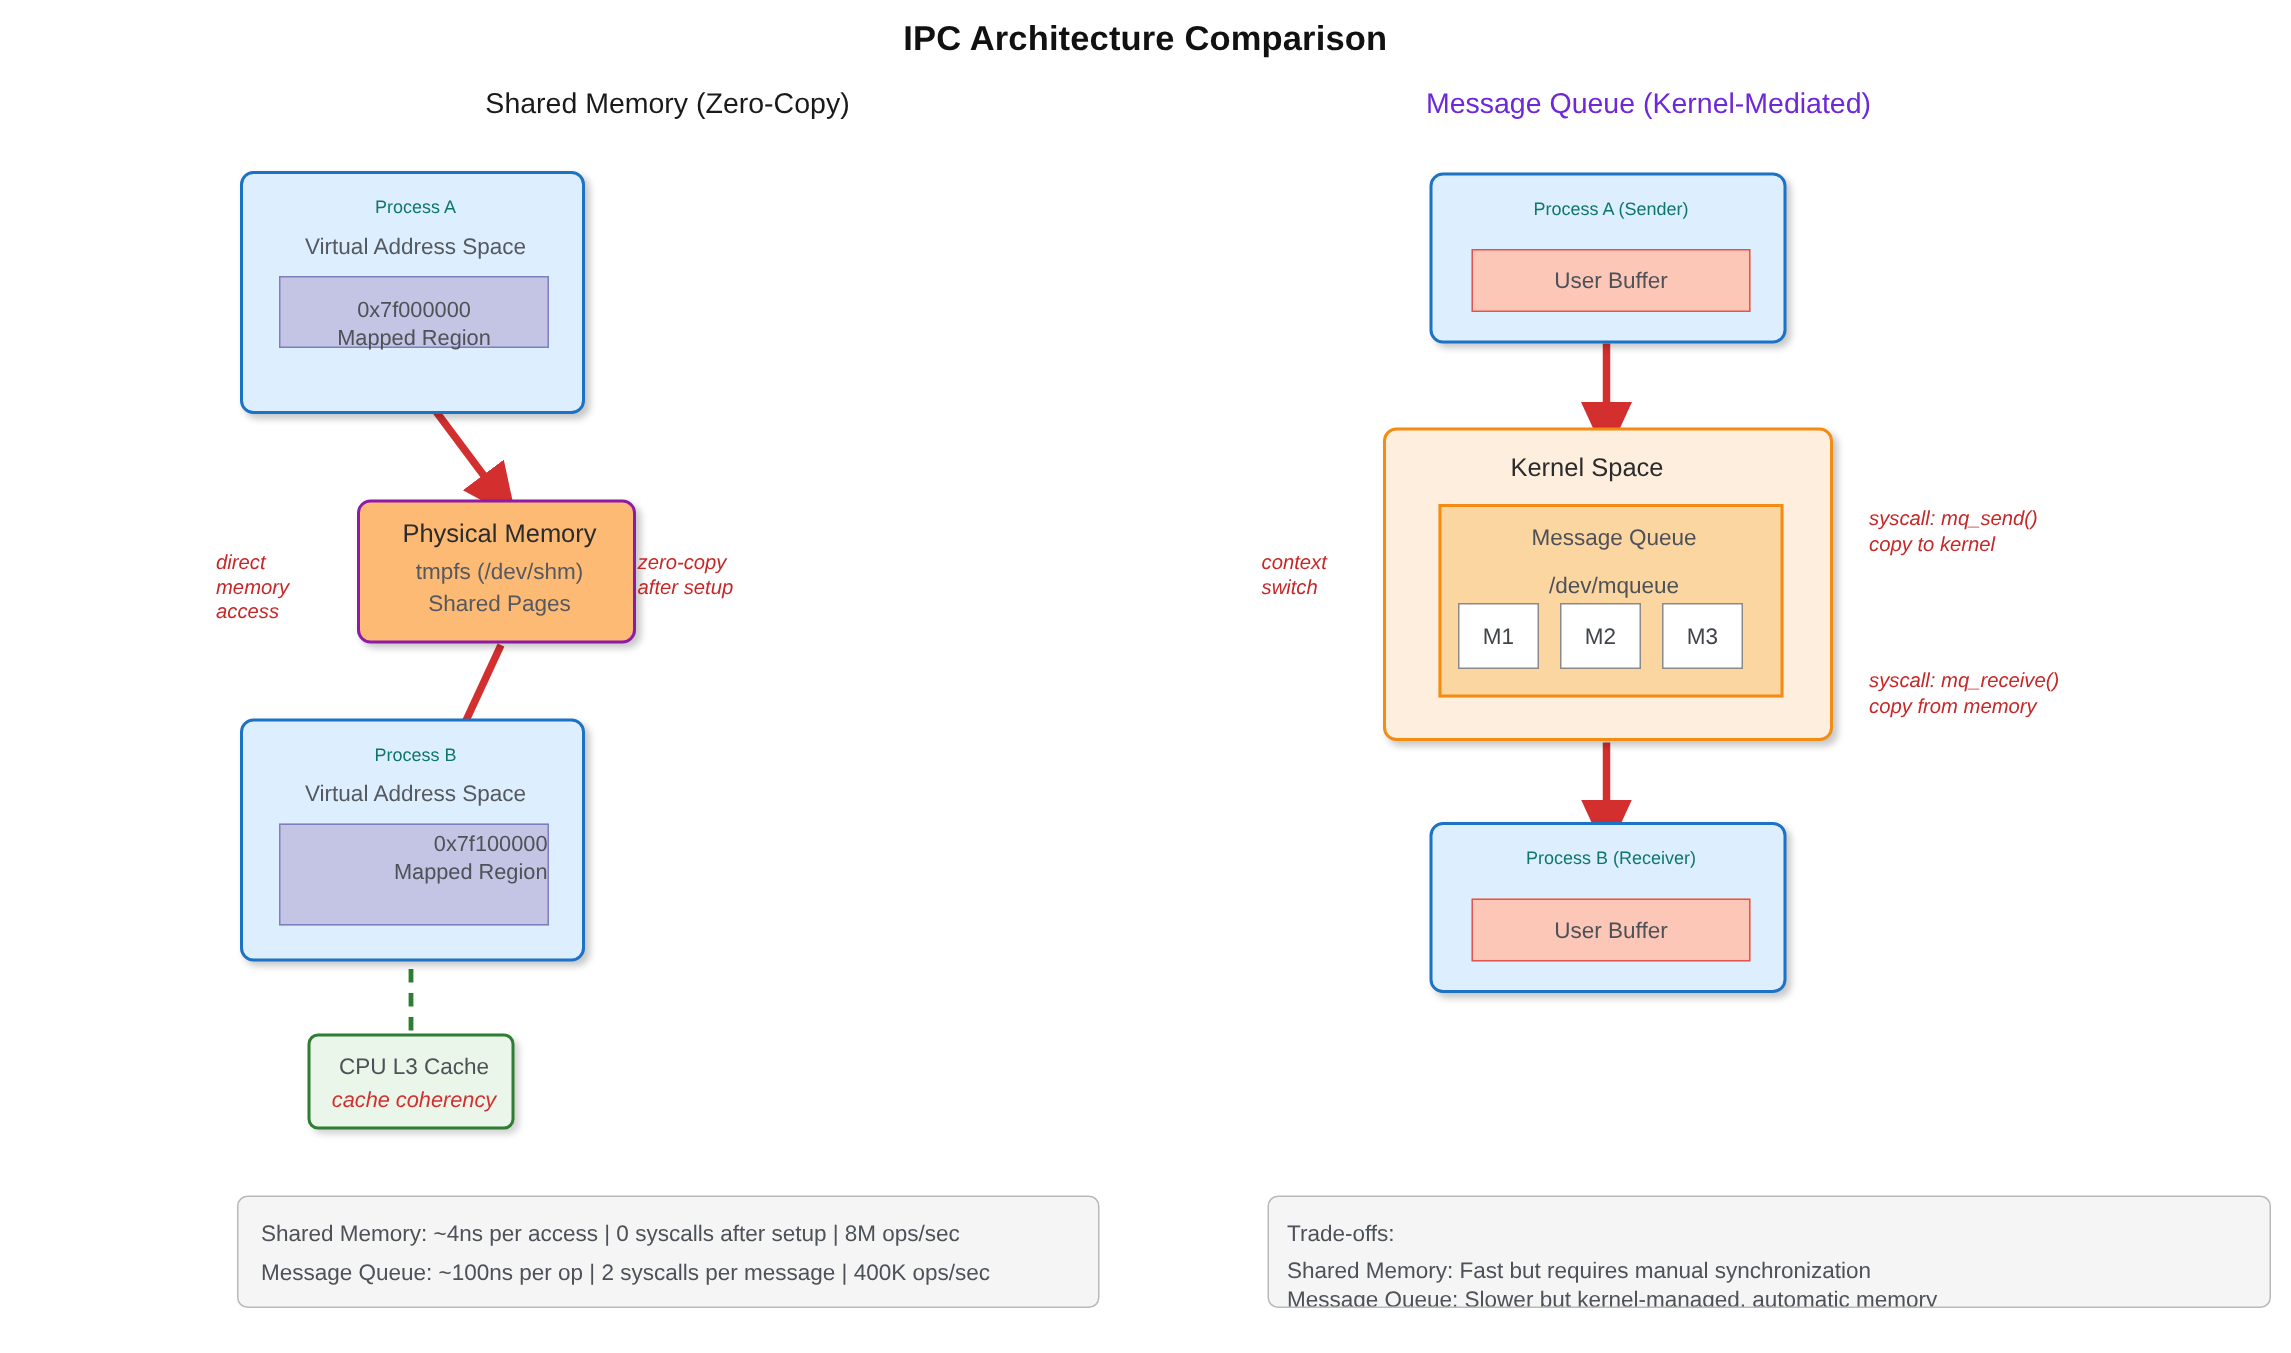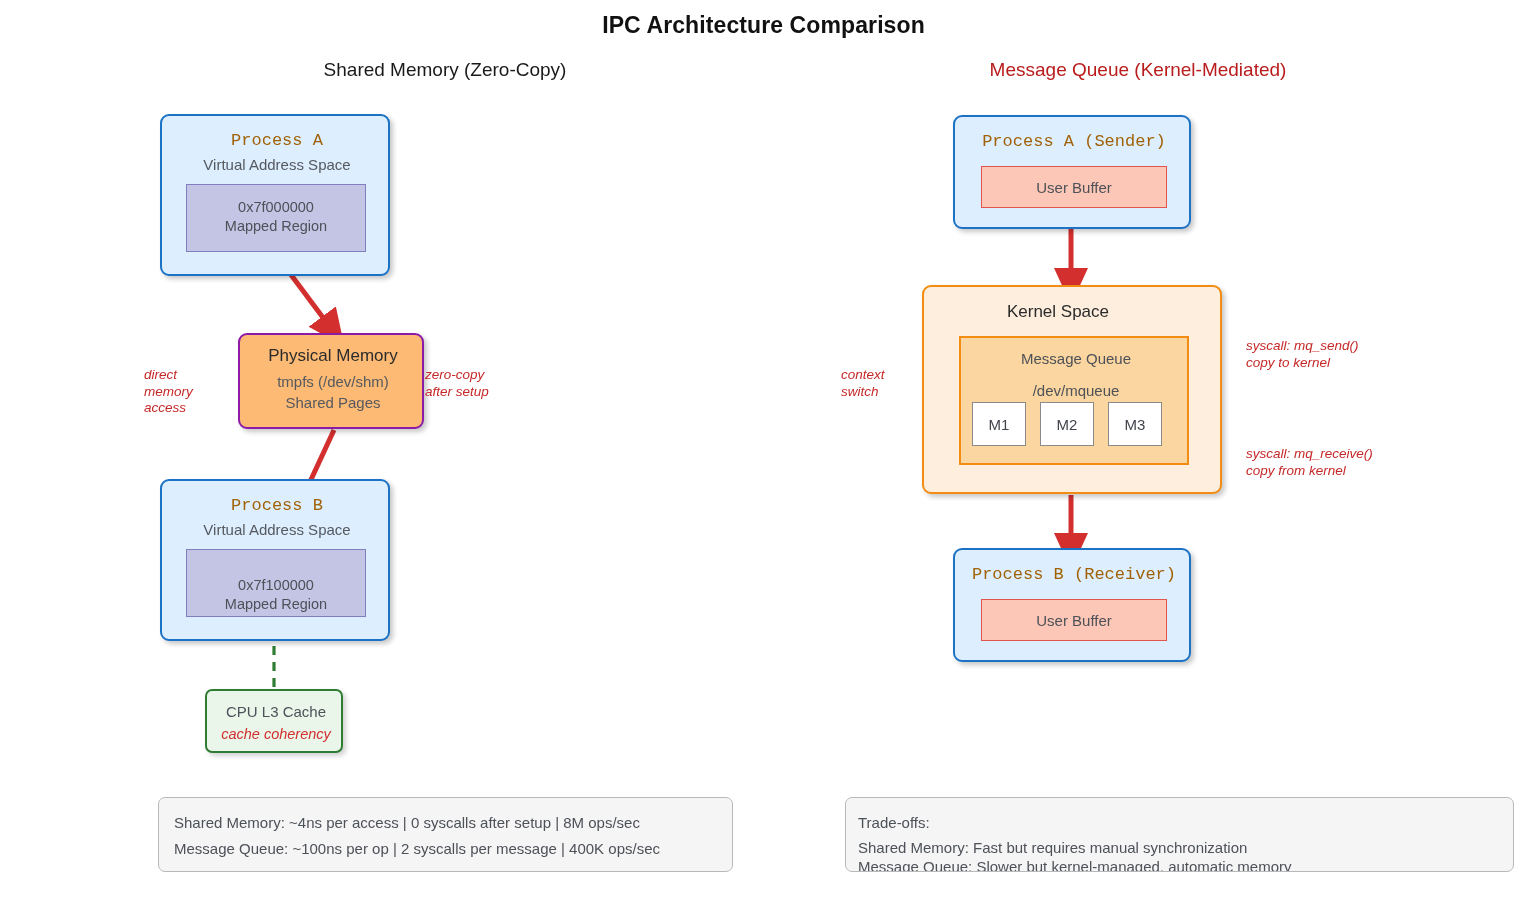--- a/index.html
+++ b/index.html
@@ -31,24 +31,24 @@
     color: #111111;
     letter-spacing: .1px;
   }
   #left-title {
     left: 160px; top: 59px; width: 570px;
     text-align: center;
     font-size: 19px;
     color: #1a1a1a;
   }
   #right-title {
-    left: 853px; top: 59px; width: 570px;
+    left: 814px; top: 59px; width: 570px;
     text-align: center;
     font-size: 19px;
-    color: #b91c1c;
+    color: #6d28d9;
   }
 
   
   .node {
     box-sizing: border-box;
     box-shadow: 3px 3px 5px rgba(0,0,0,0.22);
   }
   .node-title {
     text-align: center;
     color: #333333;
@@ -56,21 +56,21 @@
   .node-sub {
     text-align: center;
     color: #555a60;
   }
 
   .proc-box {
     background: #ddeeff;
     border: 2.5px solid #1c72c4;
     border-radius: 9px;
   }
-  .proc-box .node-title { font-size: 17px; color: #a16207; font-family: Liberation Mono, monospace; }
+  .proc-box .node-title { font-size: 12px; color: #0f766e; }
   .proc-box .node-sub   { font-size: 15px; color: #55595f; }
 
   .mapped-box {
     background: #c4c4e4;
     border: 1.5px solid #7f7fbf;
     text-align: center;
     color: #4d5158;
     font-size: 14.5px;
     line-height: 19px;
     box-sizing: border-box;
@@ -192,36 +192,36 @@
     <line x1="274" y1="614" x2="274" y2="690" stroke="#2f7d32" stroke-width="3.2" stroke-dasharray="9 7"></line>
 
     <line x1="1071" y1="229" x2="1071" y2="281" stroke="#d32f2f" stroke-width="5" marker-end="url(#arrowRed)"></line>
 
     <line x1="1071" y1="495" x2="1071" y2="546" stroke="#d32f2f" stroke-width="5" marker-end="url(#arrowRed)"></line>
   </svg>
 
   <div class="abs node proc-box" style="left:160px; top:114px; width:230px; height:162px;">
     <div class="node-title abs" style="left:0; top:15px; width:230px;">Process A</div>
     <div class="node-sub abs" style="left:0; top:40px; width:230px;">Virtual Address Space</div>
-    <div class="mapped-box abs" style="left:24px; top:68px; width:180px; height:68px; padding-top:13px;">
+    <div class="mapped-box abs" style="left:24px; top:68px; width:180px; height:48px; padding-top:13px;">
       <div>0x7f000000</div>
       <div>Mapped Region</div>
     </div>
   </div>
 
   <div class="abs node phys-box" style="left:238px; top:333px; width:186px; height:96px;">
     <div class="node-title abs" style="left:0; top:11px; width:186px;">Physical Memory</div>
     <div class="node-sub abs" style="left:0; top:36px; width:186px;">tmpfs (/dev/shm)</div>
     <div class="node-sub abs" style="left:0; top:57px; width:186px;">Shared Pages</div>
   </div>
 
   <div class="abs node proc-box" style="left:160px; top:479px; width:230px; height:162px;">
     <div class="node-title abs" style="left:0; top:15px; width:230px;">Process B</div>
     <div class="node-sub abs" style="left:0; top:40px; width:230px;">Virtual Address Space</div>
-    <div class="mapped-box abs" style="left:24px; top:68px; width:180px; height:68px; padding-top:26px;">
+    <div class="mapped-box abs" style="left:24px; top:68px; width:180px; height:68px; padding-top:4px;text-align:right;">
       <div>0x7f100000</div>
       <div>Mapped Region</div>
     </div>
   </div>
 
   <div class="abs cache-box" style="left:205px; top:689px; width:138px; height:64px;">
     <div class="cache-title abs" style="left:0; top:12px; width:138px;">CPU L3 Cache</div>
     <div class="cache-note abs" style="left:0; top:35px; width:138px;">cache coherency</div>
   </div>
 
@@ -252,21 +252,21 @@
   <div class="abs node proc-box" style="left:953px; top:548px; width:238px; height:114px;">
     <div class="node-title abs" style="left:0; top:15px; width:238px;">Process B (Receiver)</div>
     <div class="buffer-box abs" style="left:26px; top:49px; width:186px; height:42px; line-height:42px;">User Buffer</div>
   </div>
 
   <div class="abs annot" style="left:841px; top:367px; width:100px;">context
 switch</div>
   <div class="abs annot" style="left:1246px; top:338px; width:200px;">syscall: mq_send()
 copy to kernel</div>
   <div class="abs annot" style="left:1246px; top:446px; width:210px;">syscall: mq_receive()
-copy from kernel</div>
+copy from memory</div>
 
   <div class="abs legend" style="left:158px; top:797px; width:575px; height:75px;">
     <div class="legend-line abs" style="left:15px; top:16px;">Shared Memory: ~4ns per access | 0 syscalls after setup | 8M ops/sec</div>
     <div class="legend-line abs" style="left:15px; top:42px;">Message Queue: ~100ns per op | 2 syscalls per message | 400K ops/sec</div>
   </div>
 
   <div class="abs legend" style="left:845px; top:797px; width:669px; height:75px;">
     <div class="legend-line abs" style="left:12px; top:16px;">Trade-offs:</div>
     <div class="legend-line abs" style="left:12px; top:41px;">Shared Memory: Fast but requires manual synchronization</div>
     <div class="legend-line abs" style="left:12px; top:60px;">Message Queue: Slower but kernel-managed, automatic memory</div>

